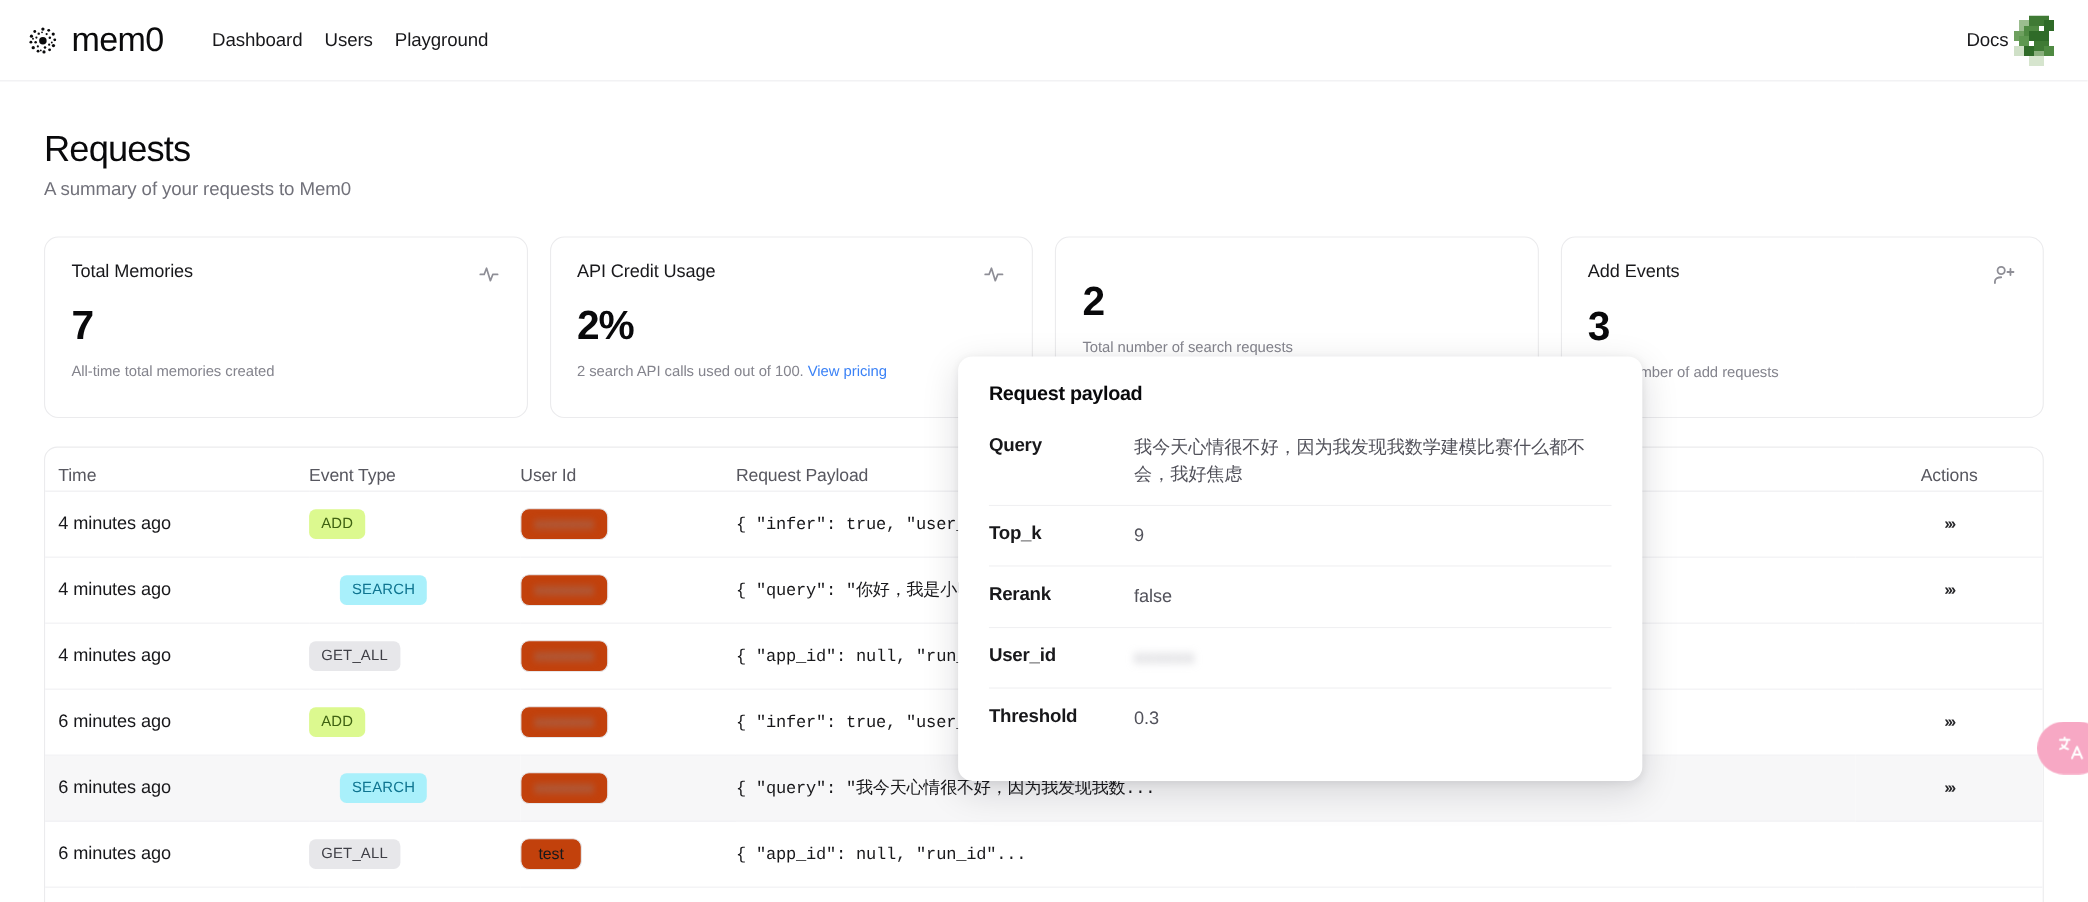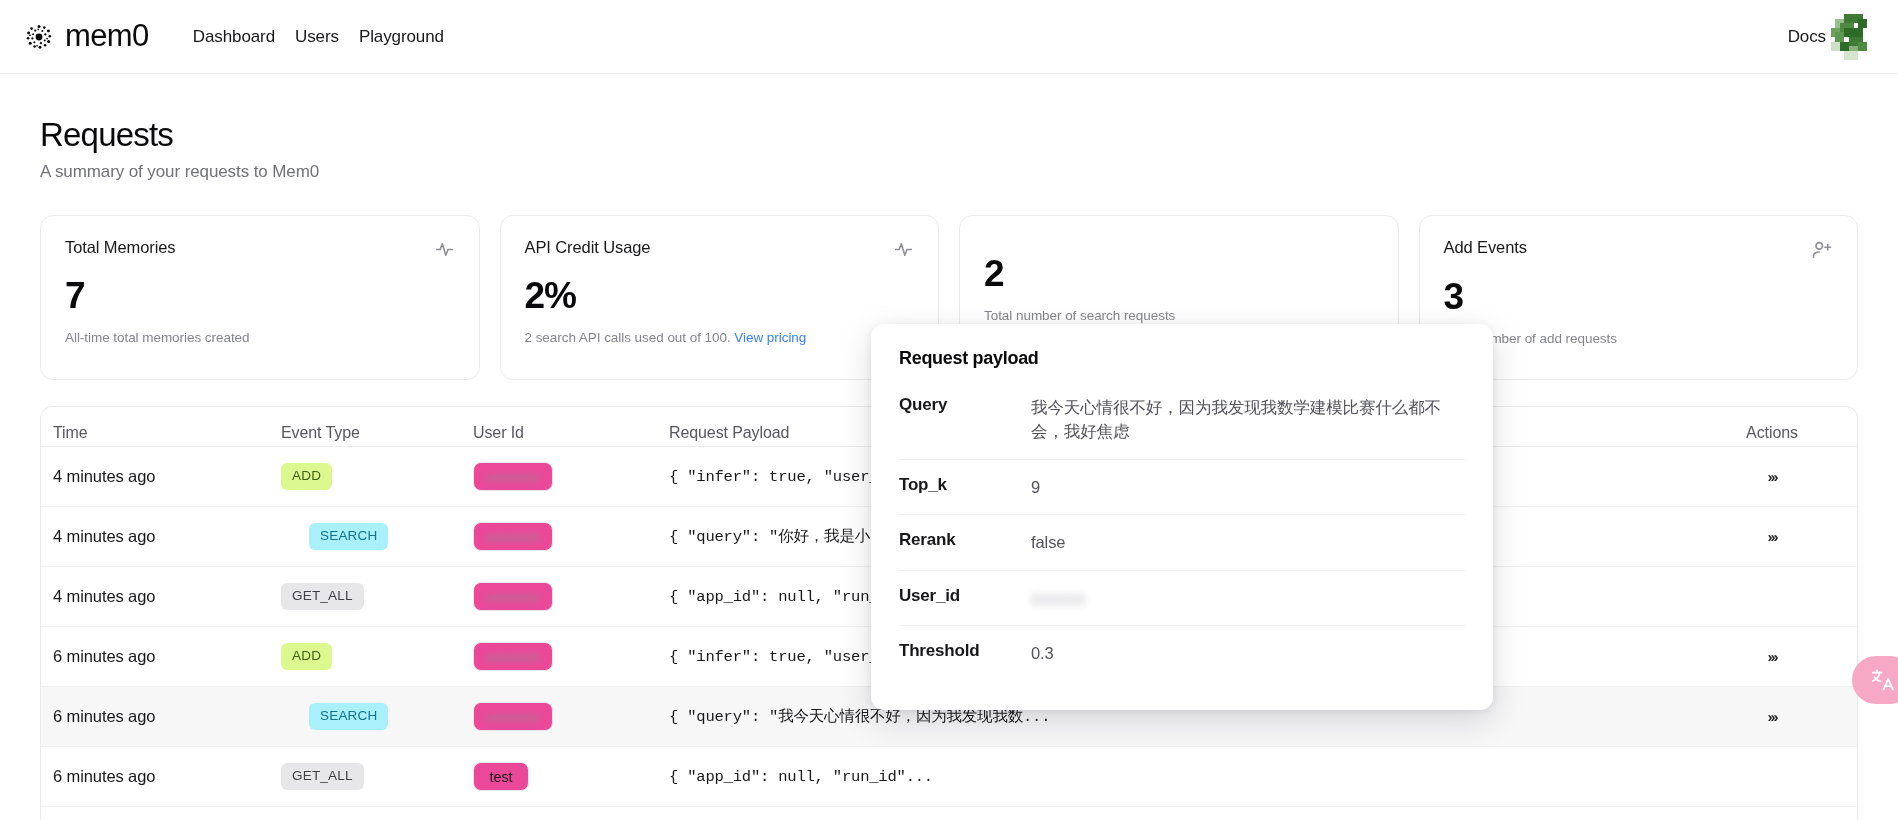--- a/index.html
+++ b/index.html
@@ -161,21 +161,21 @@
 
   .userpill {
     display: inline-flex;
     align-items: center;
     justify-content: center;
     min-width: 56px;
     height: 29px;
     padding: 0 12px;
     border: 1px solid #e7e7ea;
     border-radius: 8px;
-    background: #ec4899;
+    background: #c2410c;
     font-size: 14.5px;
     color: #18181b;
   }
   .userpill.blurred { min-width: 78px; }
   .blurtext {
     display: inline-block;
     filter: blur(3.2px);
     color: #8a8a93;
     font-size: 14.5px;
     letter-spacing: 0.5px;

